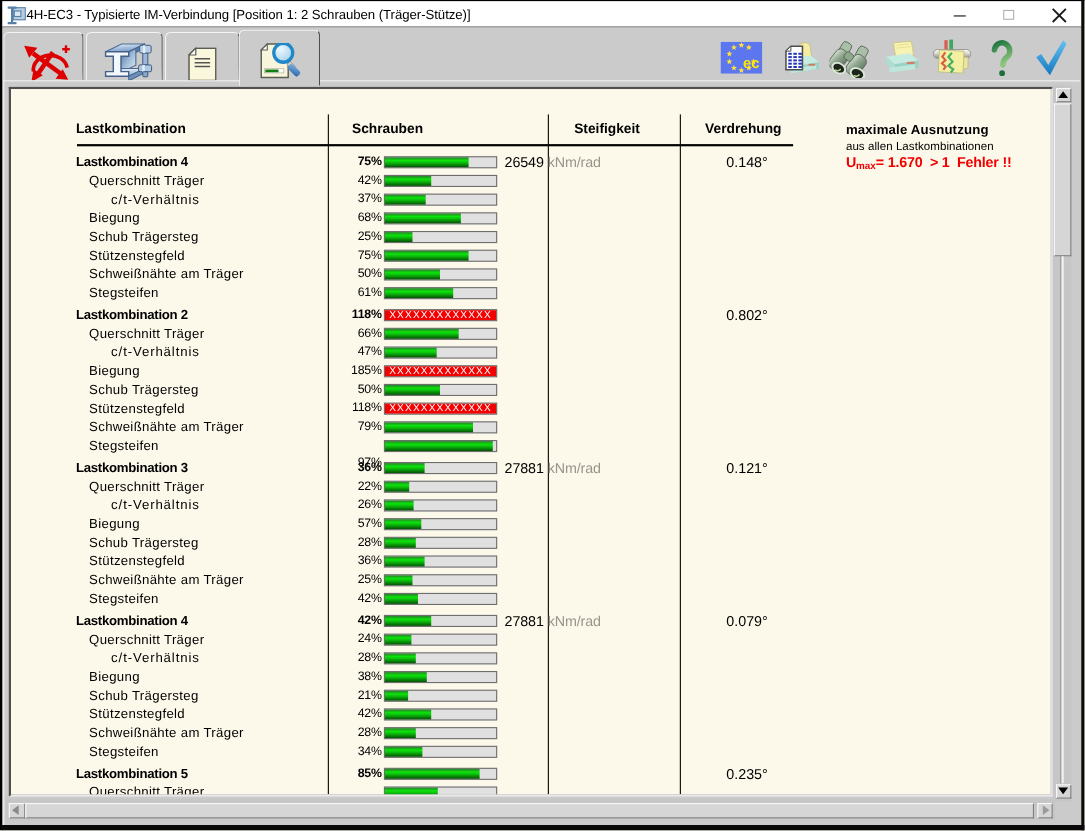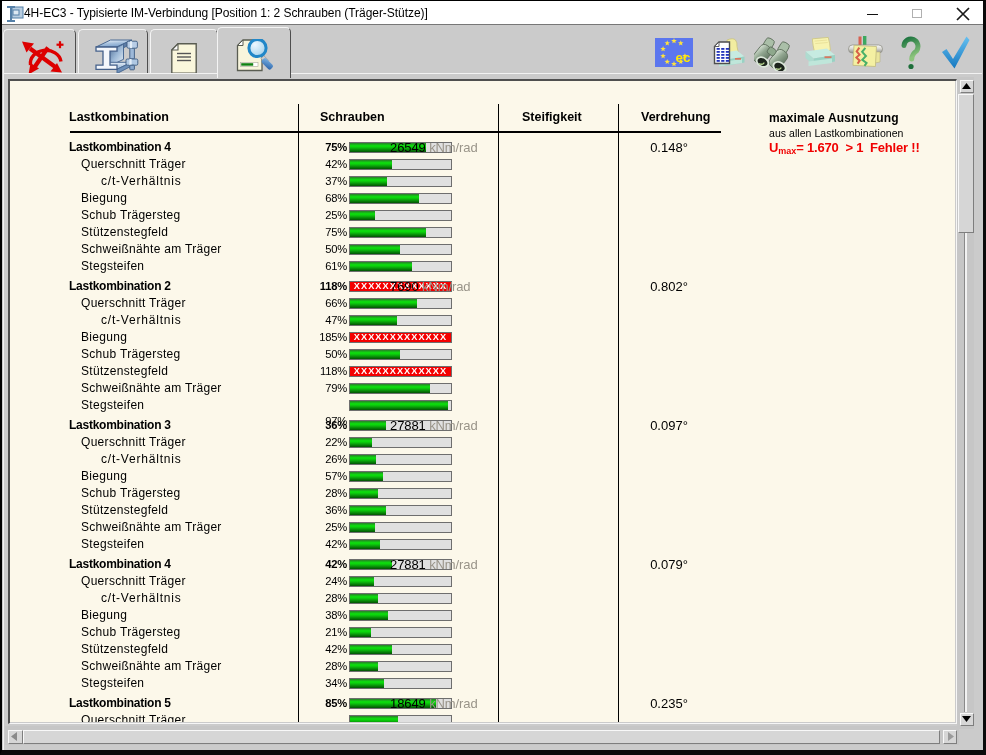--- a/index.html
+++ b/index.html
@@ -28,25 +28,25 @@
 #hdrline{position:absolute;left:59.5px;top:50px;width:651px;height:1.8px;background:#000}
 .hdr{position:absolute;font-weight:bold;font-size:12.5px;top:29px;letter-spacing:0px}
 .rl{position:absolute;font-size:12px;letter-spacing:0.3px;height:17px;line-height:17px;white-space:pre}
 .rl.m{font-weight:bold;letter-spacing:-0.25px}
 .rl.s2{letter-spacing:0.8px}
 .pc{position:absolute;font-size:11.2px;letter-spacing:-0.2px;left:270px;width:67px;text-align:right;height:17px;line-height:17px}
 .pc.m{font-weight:bold}
 .bar{position:absolute;left:339px;width:103px;height:11px;border:1.2px solid #6e6e6e;
  background:#e0e0e0;box-sizing:border-box}
 .gf{height:100%;background:linear-gradient(180deg,#2a7d2a 0%,#0be40b 32%,#0cc00c 52%,#035203 100%)}
-.rx{width:101px;height:100%;background:#f40000;color:#ffffff;font-weight:bold;
+.rx{width:101px;height:100%;background:#f40000;color:#ffffff;font-weight:normal;
  font-size:9.2px;line-height:9.4px;letter-spacing:1.05px;text-align:center;overflow:hidden}
-.st{position:absolute;left:380px;width:225px;text-align:left;font-size:13px;height:17px;line-height:17px;letter-spacing:-0.1px}
+.st{position:absolute;left:380px;width:225px;text-align:center;font-size:13px;height:17px;line-height:17px;letter-spacing:-0.1px}
 .st .u{color:#999489}
-.vd{position:absolute;left:606px;width:106px;text-align:center;font-size:13px;height:17px;line-height:17px;letter-spacing:0px}
+.vd{position:absolute;left:582px;width:106px;text-align:right;font-size:13px;height:17px;line-height:17px;letter-spacing:0px}
 #maxa{position:absolute;left:759px;top:29.5px;font-size:12px;font-weight:bold;letter-spacing:0.15px}
 #maxb{position:absolute;left:759px;top:46px;font-size:10.5px;letter-spacing:0.05px}
 #maxc{position:absolute;left:759px;top:59px;font-size:13px;font-weight:bold;color:#f00000;letter-spacing:-0.2px;white-space:pre}
 #maxc sub{font-size:9px;vertical-align:-2px;letter-spacing:0}
 
 .sbtn{position:absolute;background:#d6d6d6;border-top:1.6px solid #f8f8f8;border-left:1.6px solid #f8f8f8;
  border-right:1.6px solid #7e7e7e;border-bottom:1.6px solid #7e7e7e;box-sizing:border-box}
 #vtrack{position:absolute;left:957px;top:77px;width:17px;height:652px;background:#c6c6c6}
 #vthumb{position:absolute;left:958px;top:93.5px;width:15.5px;height:139.5px}
 #vgroove1{position:absolute;left:963.5px;top:233px;width:1.6px;height:479px;background:#8a8a8a}
@@ -322,21 +322,20 @@
 <div class="rl" style="top:177px;left:71px">Stegsteifen</div>
 <div class="pc" style="top:177px">61%</div>
 <div class="bar" style="top:180px">
       <div class="gf" style="width:62px"></div>
     </div>
 <div class="rl m" style="top:197px;left:59px">Lastkombination 2</div>
 <div class="pc m" style="top:197px">118%</div>
 <div class="bar" style="top:200px">
       <div class="rx">XXXXXXXXXXXXX</div>
     </div>
-<div class="st" style="top:197px"><span class="n">7690</span><span class="u"> kNm/rad</span></div>
 <div class="vd" style="top:197px">0.802°</div>
 <div class="rl" style="top:214px;left:71px">Querschnitt Träger</div>
 <div class="pc" style="top:214px">66%</div>
 <div class="bar" style="top:217px">
       <div class="gf" style="width:67px"></div>
     </div>
 <div class="rl s2" style="top:231px;left:91px">c/t-Verhältnis</div>
 <div class="pc" style="top:231px">47%</div>
 <div class="bar" style="top:234px">
       <div class="gf" style="width:47px"></div>
@@ -365,21 +364,21 @@
 <div class="pc" style="top:332px">97%</div>
 <div class="bar" style="top:319px">
       <div class="gf" style="width:98px"></div>
     </div>
 <div class="rl m" style="top:336px;left:59px">Lastkombination 3</div>
 <div class="pc m" style="top:336px">36%</div>
 <div class="bar" style="top:339px">
       <div class="gf" style="width:36px"></div>
     </div>
 <div class="st" style="top:336px"><span class="n">27881</span><span class="u"> kNm/rad</span></div>
-<div class="vd" style="top:336px">0.097°</div>
+<div class="vd" style="top:336px">0.121°</div>
 <div class="rl" style="top:353px;left:71px">Querschnitt Träger</div>
 <div class="pc" style="top:353px">22%</div>
 <div class="bar" style="top:356px">
       <div class="gf" style="width:22px"></div>
     </div>
 <div class="rl s2" style="top:370px;left:91px">c/t-Verhältnis</div>
 <div class="pc" style="top:370px">26%</div>
 <div class="bar" style="top:373px">
       <div class="gf" style="width:26px"></div>
     </div>
@@ -448,21 +447,20 @@
 <div class="rl" style="top:594px;left:71px">Stegsteifen</div>
 <div class="pc" style="top:594px">34%</div>
 <div class="bar" style="top:597px">
       <div class="gf" style="width:34px"></div>
     </div>
 <div class="rl m" style="top:614px;left:59px">Lastkombination 5</div>
 <div class="pc m" style="top:614px">85%</div>
 <div class="bar" style="top:617px">
       <div class="gf" style="width:86px"></div>
     </div>
-<div class="st" style="top:614px"><span class="n">18649</span><span class="u"> kNm/rad</span></div>
 <div class="vd" style="top:614px">0.235°</div>
 <div class="rl" style="top:631px;left:71px">Querschnitt Träger</div>
 <div class="pc" style="top:665px">48%</div>
 <div class="bar" style="top:634px">
       <div class="gf" style="width:48px"></div>
     </div>
 </div>
 <div id="vtrack"></div>
 <div id="htrack"></div>
 <div class="sbtn" style="left:959.5px;top:79.5px;width:14px;height:13.5px">

